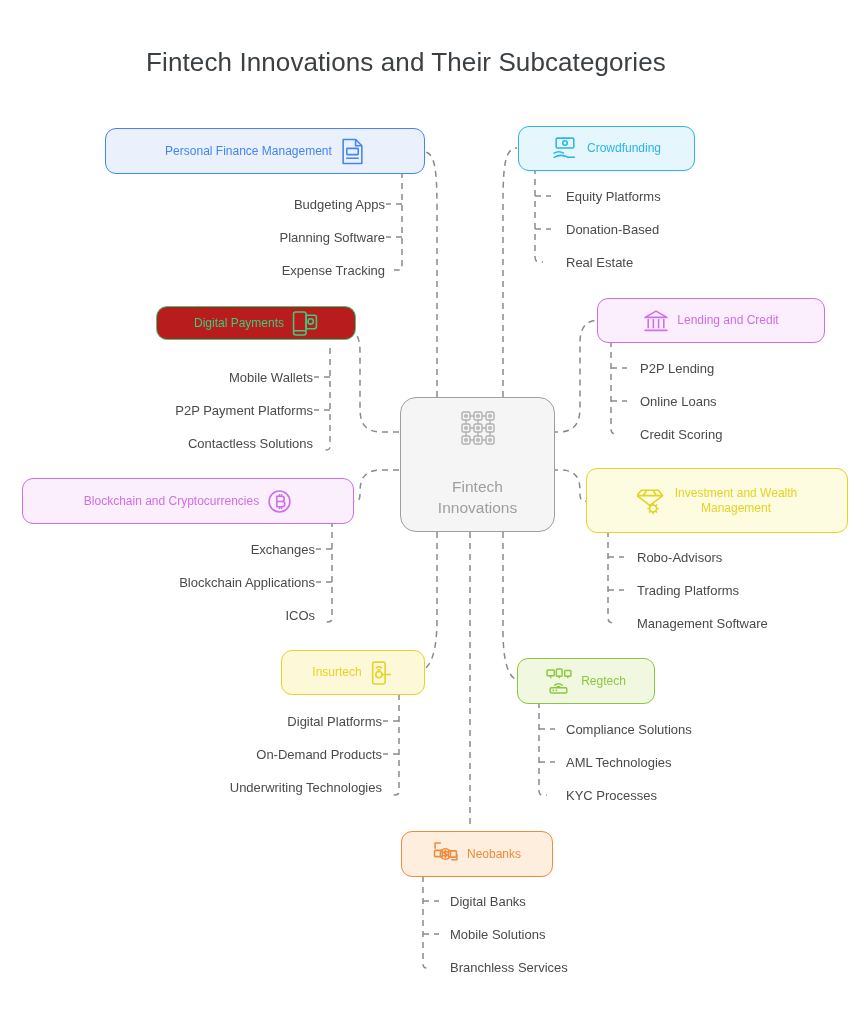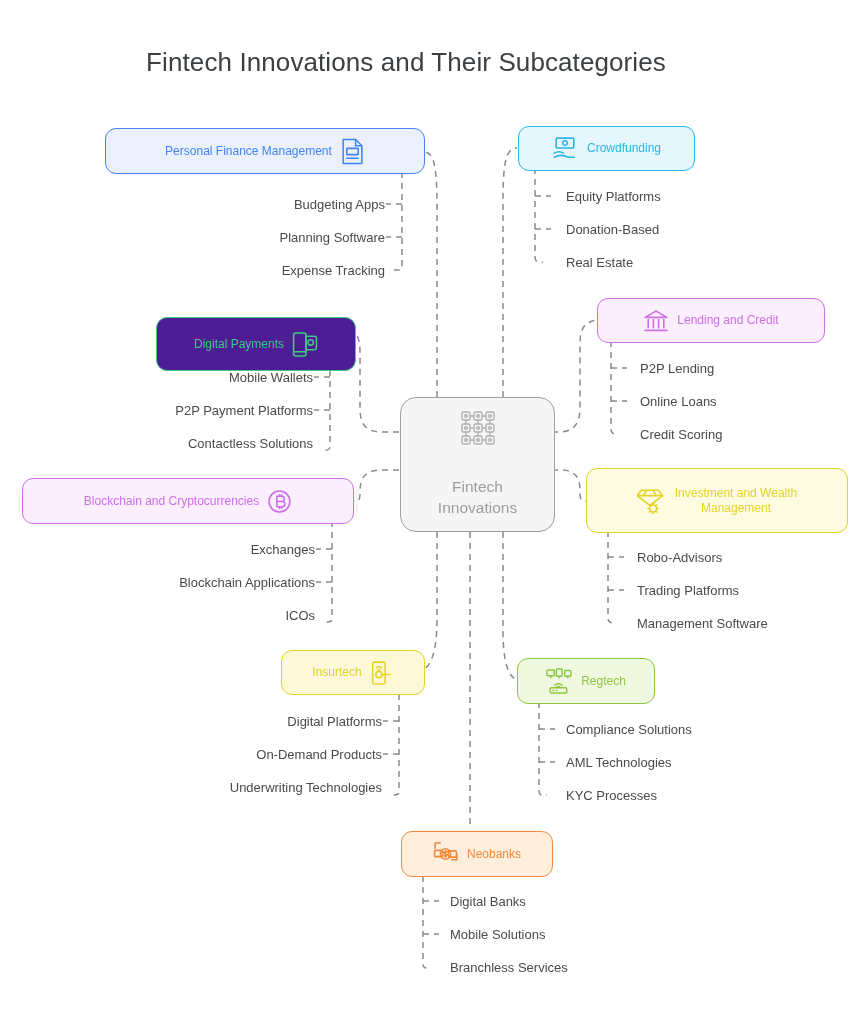--- a/index.html
+++ b/index.html
@@ -235,21 +235,21 @@
       </svg>
     </span>
     <span class="n-label" style="color:#29b6e8;">Crowdfunding</span>
   </div>
   <div class="children align-left" style="left:566px; top:180px; width:260px;">
     <span class="child">Equity Platforms</span>
     <span class="child">Donation-Based</span>
     <span class="child">Real Estate</span>
   </div>
 
-  <div class="node" style="left:156px; top:317px; width:200px; height:54px; border-color:#3ccb7f; background:#4c1d95;">
+  <div class="node" style="left:156px; top:306px; width:200px; height:34px; border-color:#3ccb7f; background:#b91c1c;">
     <span class="n-label" style="color:#3ccb7f;">Digital Payments</span>
     <span class="n-icon">
       <svg width="26" height="27" viewBox="0 0 25 26" fill="none" stroke="#3ccb7f" stroke-width="1.5">
         <rect x="1.5" y="2" width="12" height="22" rx="2"></rect>
         <path d="M1.5,20 h12"></path>
         <path d="M13.5,5 h8 a2,2 0 0 1 2,2 v9 a2,2 0 0 1 -2,2 h-8 z" stroke-linejoin="round"></path>
         <circle cx="18" cy="11" r="2.6"></circle>
       </svg>
     </span>
   </div>

